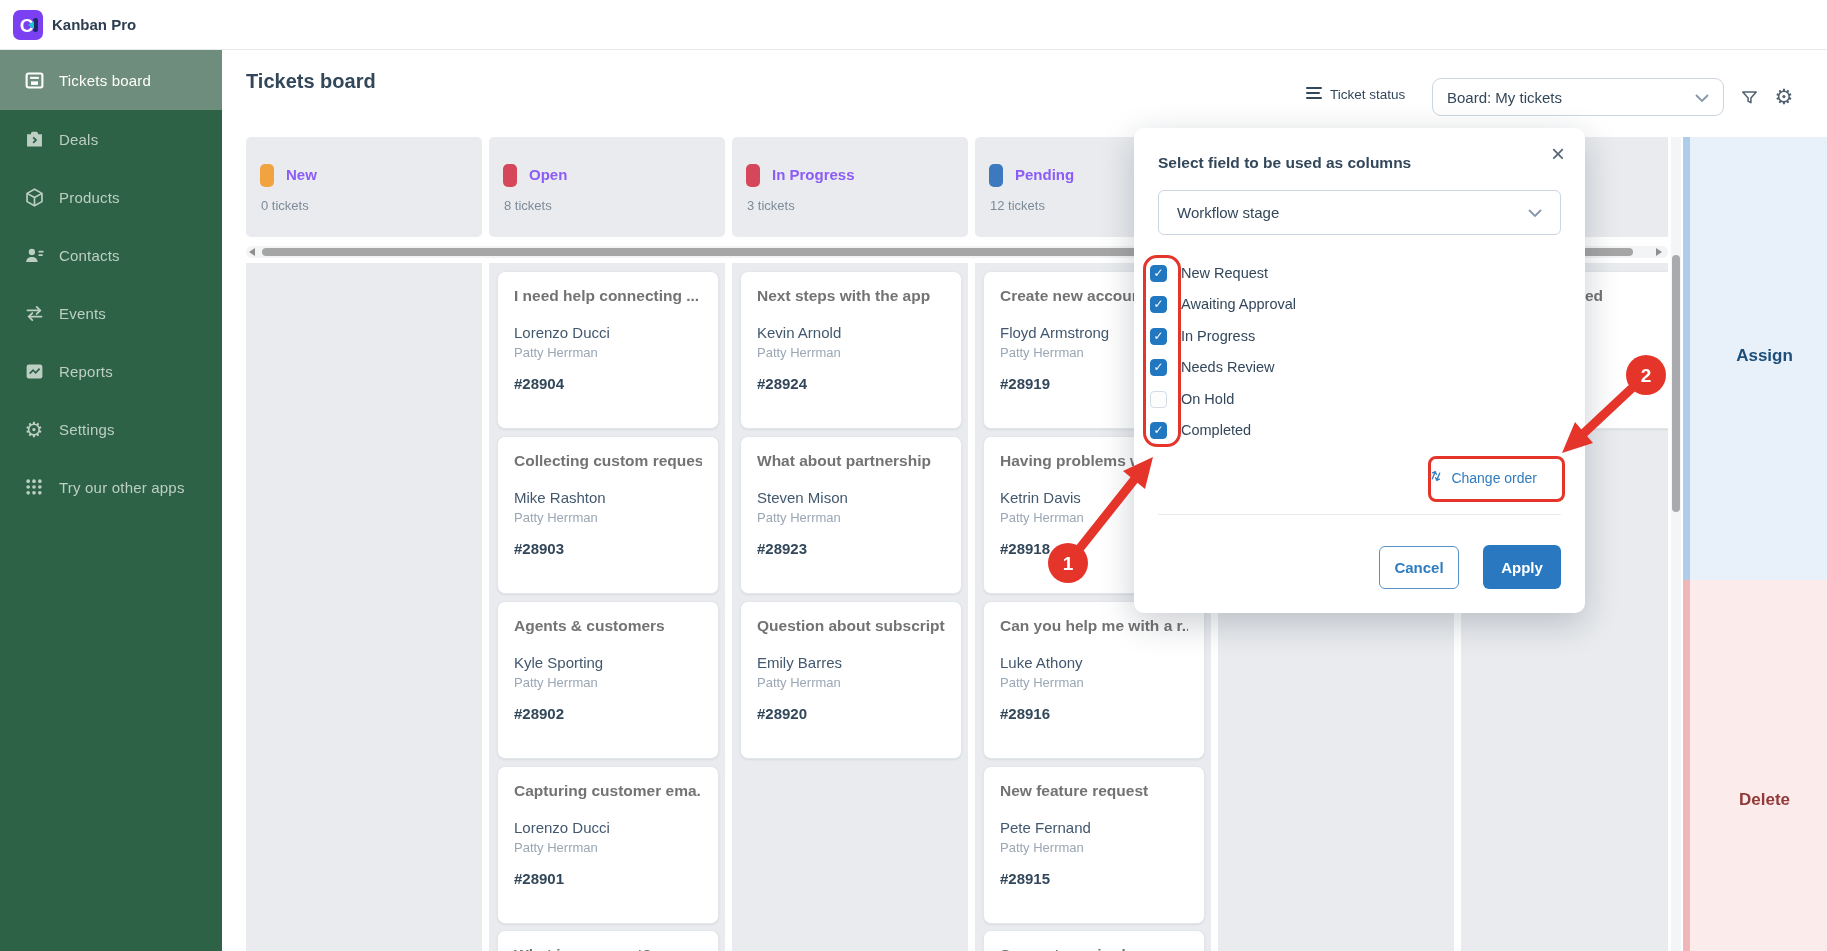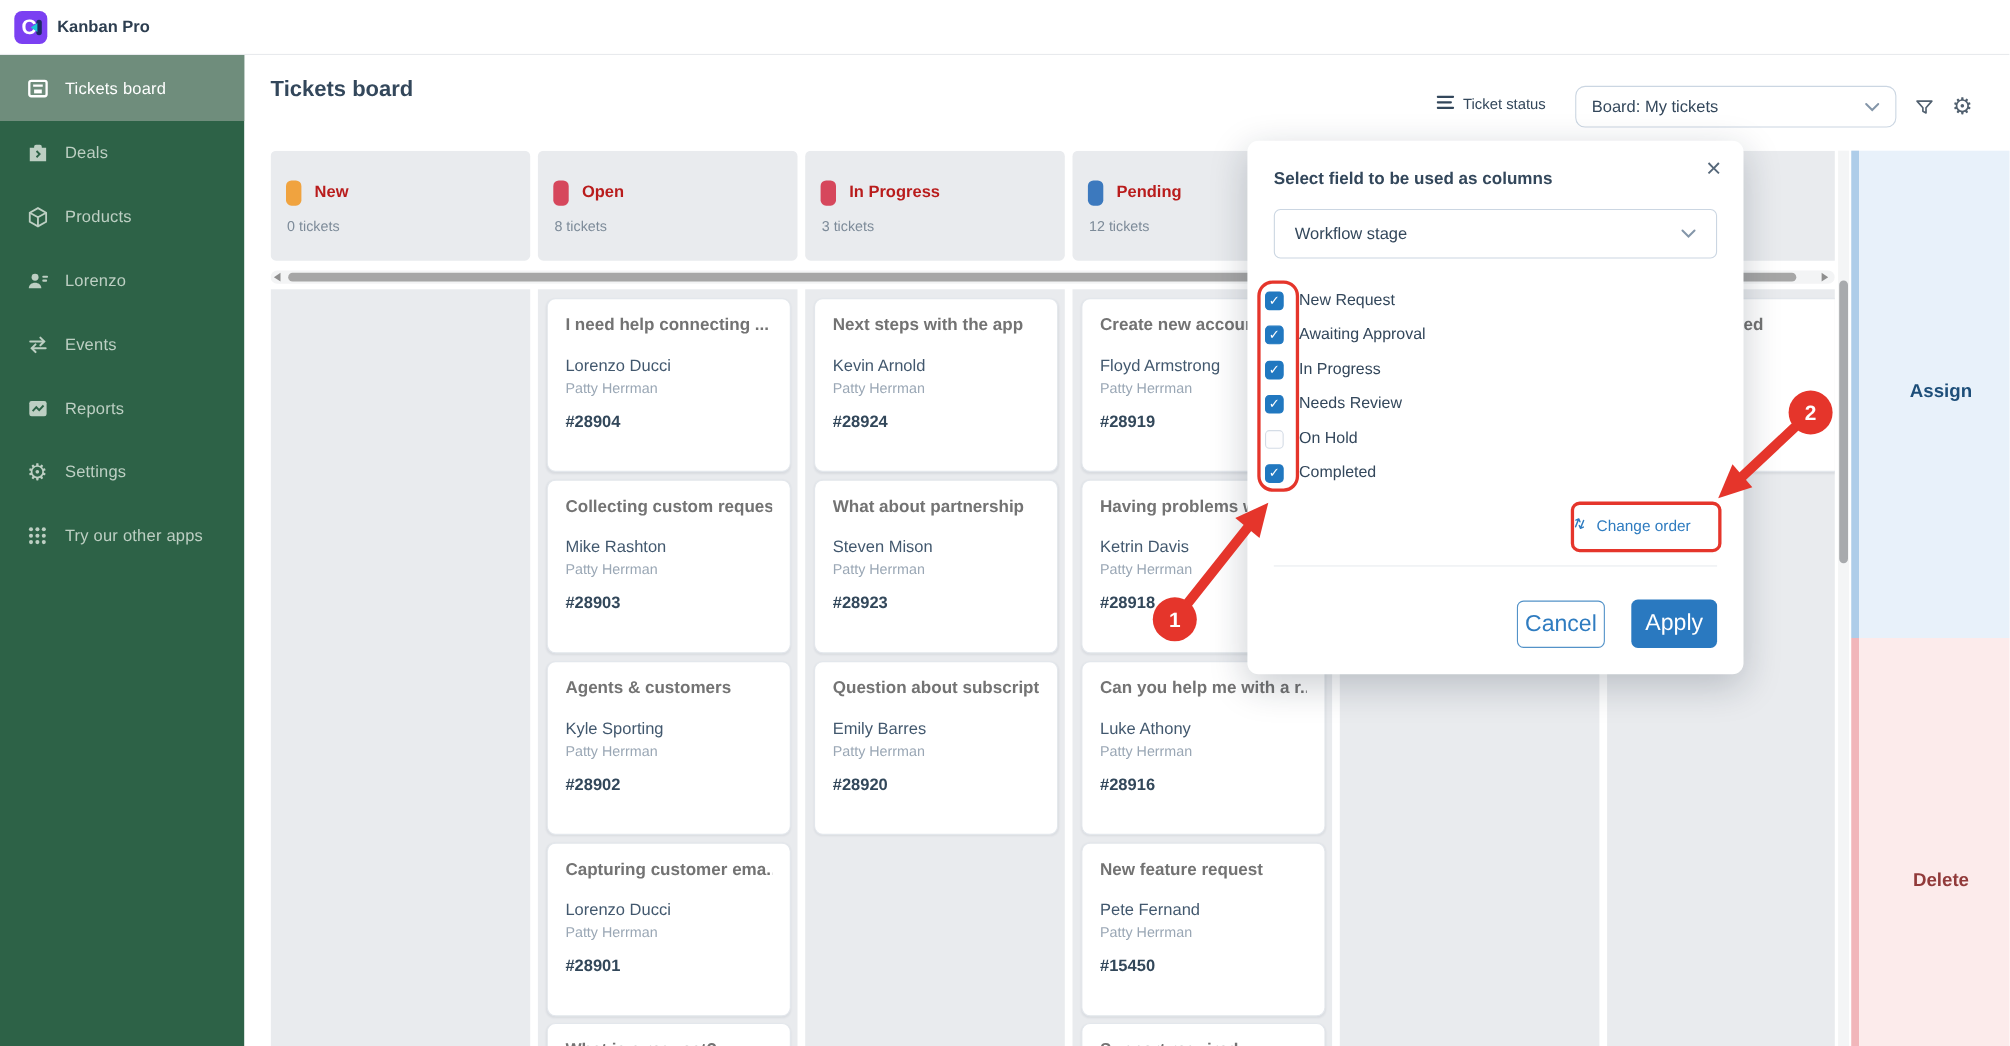--- a/index.html
+++ b/index.html
@@ -41,21 +41,21 @@
   .board-select .chev { margin-left:auto; }
   .icon-btn { position:absolute; top:85px; width:24px; height:24px; display:flex; align-items:center;
               justify-content:center; color:#51606f; z-index:4; cursor:pointer; }
   .icon-btn.filter { left:1737px; }
   .icon-btn.gear { left:1772px; font-size:21px; }
 
   
   .board-clip { position:absolute; left:246px; top:137px; width:1422px; height:814px; overflow:hidden; z-index:1; }
   .col-head { position:absolute; top:0; width:236px; height:100px; background:#e9ebee; border-radius:5px; }
   .pill { position:absolute; left:14px; top:27px; width:14px; height:23px; border-radius:5px; }
-  .col-name { position:absolute; left:40px; top:29px; font-size:15px; font-weight:bold; color:#b91c1c; }
+  .col-name { position:absolute; left:40px; top:29px; font-size:15px; font-weight:bold; color:#8b5cf6; }
   .col-count { position:absolute; left:15px; top:61px; font-size:13px; color:#7d8b99; }
 
   .hscroll { position:absolute; left:0; top:109px; width:1422px; height:12px; background:#f3f4f5; border-radius:6px; }
   .hthumb { position:absolute; left:16px; top:2px; width:1371px; height:8px; background:#a6a6a6; border-radius:4px; cursor:pointer; }
   .harrow { position:absolute; top:2px; width:0; height:0; border-top:4px solid transparent; border-bottom:4px solid transparent; }
   .harrow.left { left:3px; border-right:6px solid #8f8f8f; }
   .harrow.right { left:1410px; border-left:6px solid #8f8f8f; }
 
   .strip { position:absolute; top:126px; width:236px; height:688px; background:#e9ebee; }
   .card { position:absolute; left:8px; width:222px; height:158px; background:#fff; border:1px solid #e3e7ec;
@@ -88,22 +88,22 @@
   .opt-row { position:absolute; left:16px; height:26px; display:flex; align-items:center; }
   .cbx { width:17px; height:17px; border-radius:4px; border:1px solid #d4dce6; background:#fdfdfe;
          display:flex; align-items:center; justify-content:center; cursor:pointer; flex:0 0 17px; }
   .cbx .tick { display:none; color:#fff; font-size:12px; font-weight:bold; line-height:1; }
   .cbx.checked { background:#2178c0; border-color:#2178c0; }
   .cbx.checked .tick { display:block; }
   .opt-label { margin-left:14px; font-size:14.5px; color:#33475b; white-space:nowrap; }
   .change-link { position:absolute; right:48px; top:340px; display:flex; align-items:center; gap:7px;
                  color:#2f7cc0; font-size:14px; cursor:pointer; }
   .mdivider { position:absolute; left:24px; top:386px; width:403px; height:1px; background:#e8ebef; }
-  .btn { position:absolute; border-radius:6px; font-size:21px; display:flex; align-items:center;
-         justify-content:center; cursor:pointer; }
+  .btn { position:absolute; border-radius:6px; font-size:15px; display:flex; align-items:center;
+         justify-content:center; cursor:pointer;font-weight:bold; }
   .btn.cancel { left:245px; top:418px; width:80px; height:43px; background:#fff; border:1px solid #5392c8; color:#2f7cc0; }
   .btn.apply { left:349px; top:417px; width:78px; height:44px; background:#2a79c0; color:#fff; }
 
   
   .hl-rect { position:absolute; border:3px solid #e5352b; z-index:25; pointer-events:none; }
   .hl-checkboxes { left:9px; top:127px; width:38px; height:192px; border-radius:14px; }
   .hl-change { left:294px; top:328px; width:137px; height:46px; border-radius:8px; }
 
   
   .anno { position:absolute; left:0; top:0; width:1827px; height:951px; z-index:40; pointer-events:none; }
@@ -153,21 +153,21 @@
     </div>
     <div class="side-item">
       <span class="si-icon">
         <svg width="21" height="21" viewBox="0 0 24 24" fill="currentColor">
             <circle cx="9" cy="8" r="3.6"></circle>
             <path d="M2.5 19.5c0-3.5 2.9-5.7 6.5-5.7s6.5 2.2 6.5 5.7z"></path>
             <rect x="16.5" y="6.5" width="6" height="2.1" rx="1"></rect>
             <rect x="16.5" y="10.5" width="5" height="2.1" rx="1"></rect>
           </svg>
       </span>
-      <span class="si-label">Lorenzo</span>
+      <span class="si-label">Contacts</span>
     </div>
     <div class="side-item">
       <span class="si-icon">
         <svg width="21" height="21" viewBox="0 0 24 24" fill="none" stroke="currentColor" stroke-width="2.1" stroke-linecap="round">
             <path d="M4 8.5h14"></path>
             <path d="M14.5 4.5l4 4-4 4"></path>
             <path d="M20 15.5H6"></path>
             <path d="M9.5 11.5l-4 4 4 4"></path>
           </svg>
       </span>
@@ -330,21 +330,21 @@
       <div class="card" style="top:338px">
         <div class="card-title">Can you help me with a r...</div>
         <div class="card-contact">Luke Athony</div>
         <div class="card-agent">Patty Herrman</div>
         <div class="card-id">#28916</div>
       </div>
       <div class="card" style="top:503px">
         <div class="card-title">New feature request</div>
         <div class="card-contact">Pete Fernand</div>
         <div class="card-agent">Patty Herrman</div>
-        <div class="card-id">#15450</div>
+        <div class="card-id">#28915</div>
       </div>
       <div class="card" style="top:667px">
         <div class="card-title">Support required</div>
       </div>
     </div>
 
     <div class="strip" style="left:972px"></div>
 
     <div class="strip" style="left:1215px">
       <div class="card fragment" style="top:8px">

